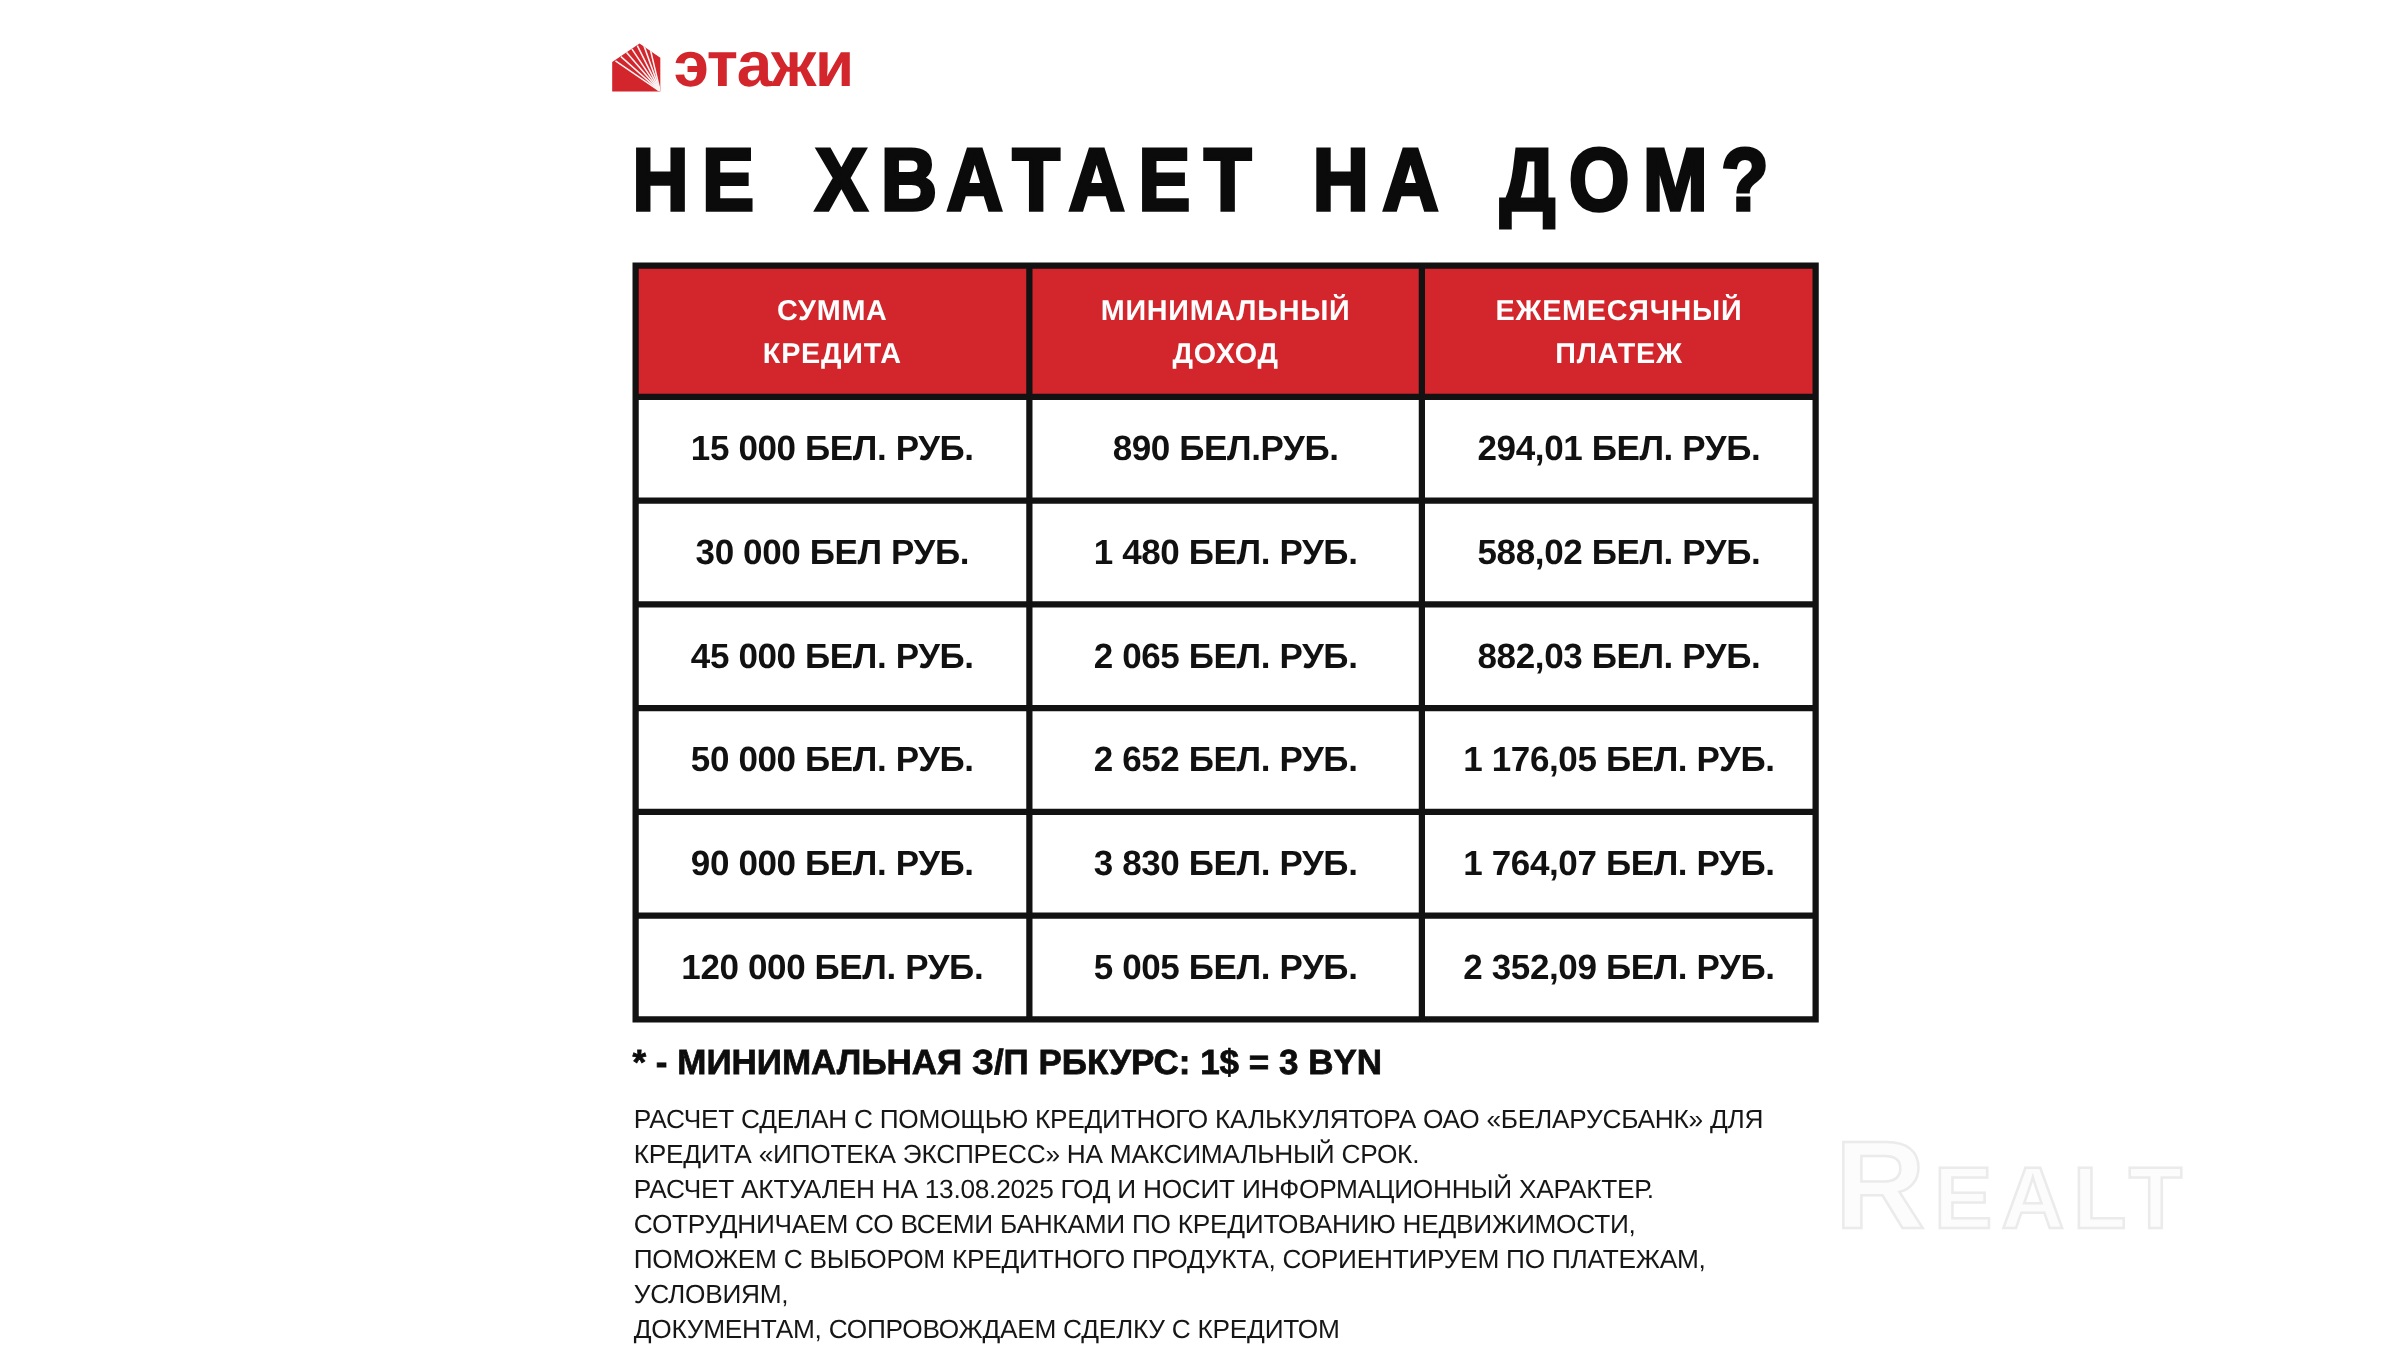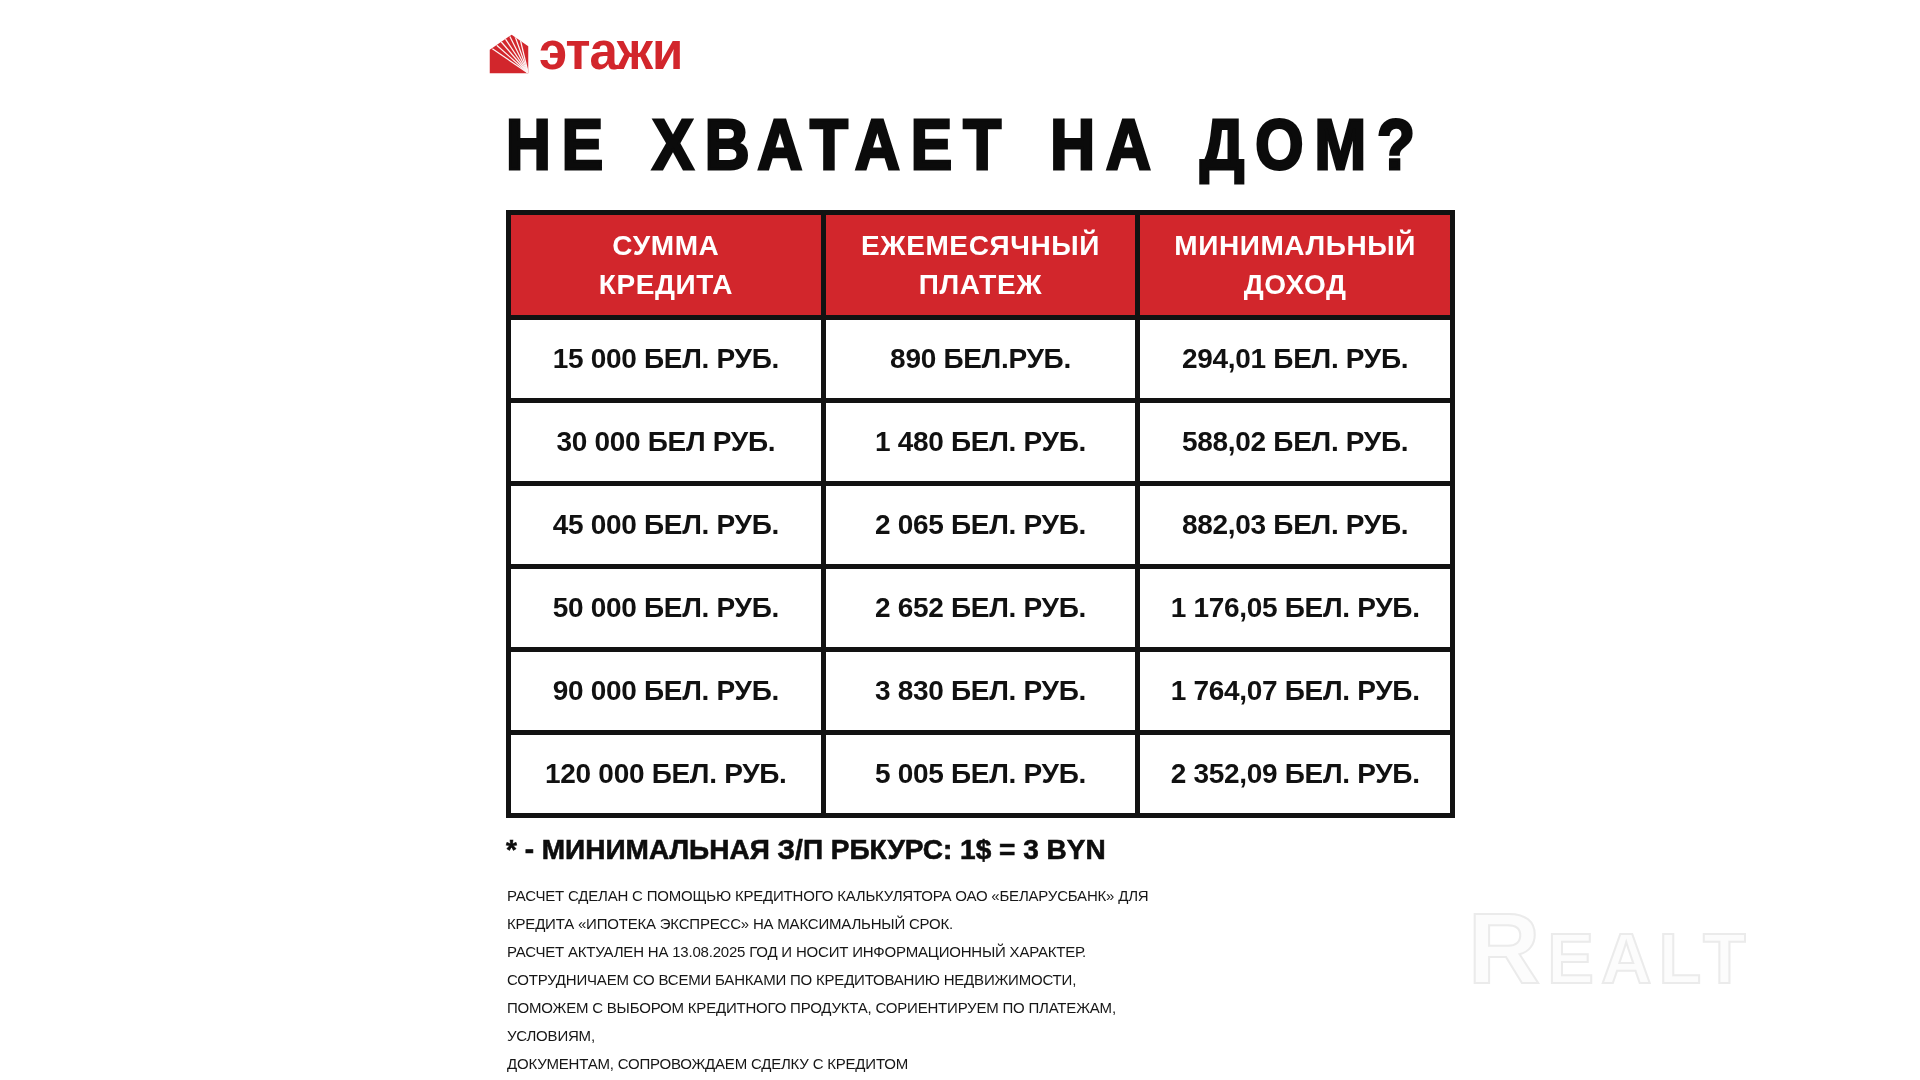--- a/index.html
+++ b/index.html
@@ -64,21 +64,21 @@
     padding: 5px;
   }
   .th {
     background: var(--accent-red, #d2262c);
     color: #ffffff;
     display: flex;
     flex-direction: column;
     align-items: center;
     justify-content: center;
     gap: 7px;
-    font-size: 28px;
+    font-size: 23px;
     font-weight: bold;
     letter-spacing: 0.6px;
     text-align: center;
   }
   .td {
     background: #ffffff;
     color: var(--text-black, #111111);
     display: flex;
     align-items: center;
     justify-content: center;
@@ -106,21 +106,21 @@
     white-space: nowrap;
   }
 
   
   .disclaimer {
     position: absolute;
     left: 507px;
     top: 882px;
     width: 980px;
     color: #161616;
-    font-size: 15px;
+    font-size: 21px;
     line-height: 28px;
     letter-spacing: -0.2px;
   }
   .disclaimer div { white-space: nowrap; }
 
   
   .watermark {
     position: absolute;
     left: 1468px;
     top: 898px;
@@ -161,26 +161,26 @@
   </div>
 
   <div class="title">НЕ ХВАТАЕТ НА ДОМ?</div>
 
   <div class="credit-table">
     <div class="th">
       <span>СУММА</span>
       <span>КРЕДИТА</span>
     </div>
     <div class="th">
+      <span>МИНИМАЛЬНЫЙ</span>
+      <span>ДОХОД</span>
+    </div>
+    <div class="th">
       <span>ЕЖЕМЕСЯЧНЫЙ</span>
       <span>ПЛАТЕЖ</span>
-    </div>
-    <div class="th">
-      <span>МИНИМАЛЬНЫЙ</span>
-      <span>ДОХОД</span>
     </div>
 
     <div class="td">15 000 БЕЛ. РУБ.</div>
     <div class="td">890 БЕЛ.РУБ.</div>
     <div class="td">294,01 БЕЛ. РУБ.</div>
 
     <div class="td">30 000 БЕЛ РУБ.</div>
     <div class="td">1 480 БЕЛ. РУБ.</div>
     <div class="td">588,02 БЕЛ. РУБ.</div>
 

